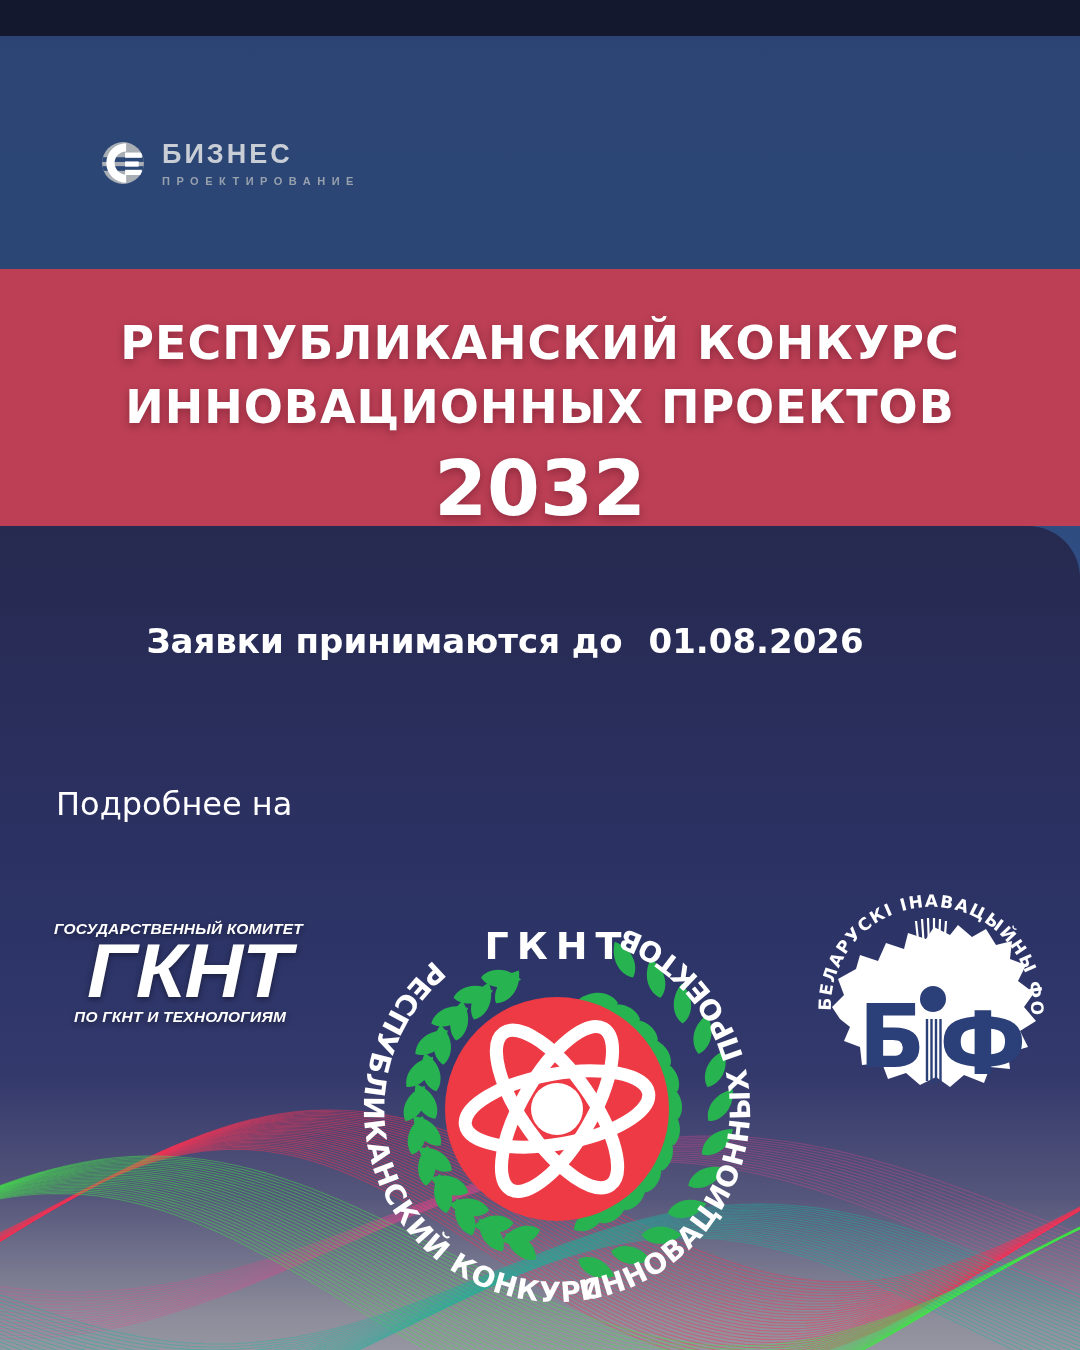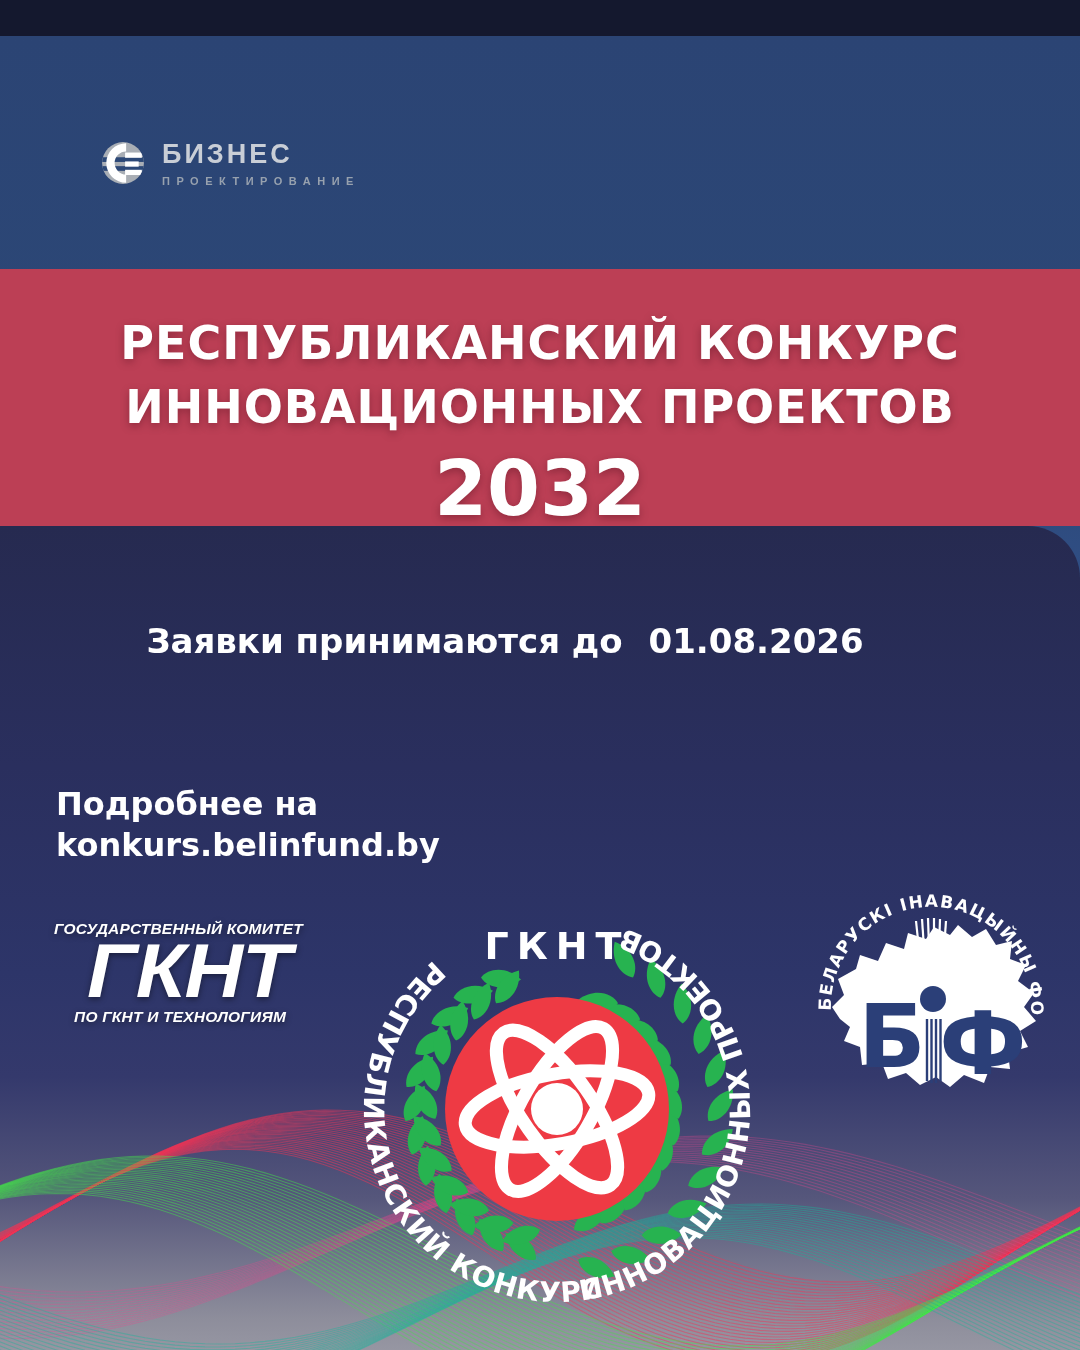--- a/index.html
+++ b/index.html
@@ -29,21 +29,21 @@
     position:absolute;left:0;top:490px;width:1080px;height:860px;
     border-top-right-radius:52px;
     background:linear-gradient(180deg,#262a50 0%,#2a2f5e 28%,#2d3569 52%,#34396c 64%,
       #55567b 78%,#8d8d9b 92%,#a0a0aa 100%);
     overflow:hidden;
   }
   .deadline{position:absolute;left:0;top:95px;width:1010px;text-align:center;
     font-family:"DejaVu Sans",sans-serif;font-size:34px;font-weight:bold;}
   .deadline .date{margin-left:14px;}
   .details{position:absolute;left:56px;top:258px;
-    font-family:"DejaVu Sans",sans-serif;font-size:32px;font-weight:bold;line-height:41px;}
+    font-family:"DejaVu Sans",sans-serif;font-size:32px;font-weight:normal;line-height:41px;}
   .details .url{cursor:pointer;}
   
   .gknt{position:absolute;left:54px;top:394px;width:232px;text-align:right;
     text-shadow:0 2px 6px rgba(0,0,0,.45);font-style:italic;}
   .gknt .small{font-size:15.5px;font-weight:bold;letter-spacing:.2px;white-space:nowrap;}
   .gknt .abbr{font-size:78px;font-weight:bold;letter-spacing:-1px;line-height:66px;
     transform:scale(1.04,.98);}
   .gknt .small.bottom{margin-top:4px;}
   .emblem{position:absolute;left:337px;top:355px;width:440px;height:450px;}
   .bif{position:absolute;left:800px;top:343px;width:262px;height:245px;}
@@ -86,21 +86,20 @@
 
   <div class="panel">
 
     <div class="deadline">
       <span>Заявки принимаются до</span>
       <span class="date">01.08.2026</span>
     </div>
 
     <div class="details">
       <div>Подробнее на</div>
-      <div class="url">konkurs.belinfund.by</div>
     </div>
 
     <svg class="waves" viewBox="0 0 1080 340">
         <polyline points="-20,196.0 -5,189.1 10,181.9 25,174.5 40,166.9 55,159.1 70,151.2 85,143.3 100,135.5 115,127.8 130,120.3 145,113.0 160,106.1 175,99.5 190,93.4 205,87.7 220,82.5 235,77.9 250,73.9 265,70.6 280,67.9 295,65.9 310,64.6 325,64.0 340,64.2 355,65.0 370,66.6 385,68.9 400,71.9 415,75.5 430,79.7 445,84.6 460,89.9 475,95.8 490,102.2 505,108.9 520,116.0 535,123.4 550,130.9 565,138.7 580,146.5 595,154.4 610,162.3 625,170.0 640,177.6 655,184.9 670,192.0 685,198.6 700,204.9 715,210.8 730,216.1 745,220.8 760,225.0 775,228.5 790,231.4 805,233.6 820,235.1 835,235.9 850,235.9 865,235.3 880,233.9 895,231.8 910,229.0 925,225.6 940,221.5 955,216.9 970,211.7 985,205.9 1000,199.7 1015,193.1 1030,186.1 1045,178.8 1060,171.2 1075,163.5 1090,155.7" fill="none" stroke="#f03557" stroke-width="1.1" opacity="0.5"></polyline>
         <polyline points="-20,196.9 -5,189.9 10,182.6 25,175.1 40,167.3 55,159.5 70,151.5 85,143.6 100,135.7 115,128.0 130,120.5 145,113.2 160,106.3 175,99.8 190,93.7 205,88.0 220,83.0 235,78.4 250,74.6 265,71.3 280,68.8 295,66.9 310,65.8 325,65.4 340,65.7 355,66.7 370,68.4 385,70.9 400,74.0 415,77.8 430,82.2 445,87.2 460,92.7 475,98.8 490,105.3 505,112.1 520,119.4 535,126.8 550,134.5 565,142.4 580,150.3 595,158.2 610,166.1 625,173.9 640,181.5 655,188.8 670,195.9 685,202.5 700,208.8 715,214.5 730,219.8 745,224.4 760,228.5 775,231.9 790,234.7 805,236.7 820,238.1 835,238.7 850,238.6 865,237.8 880,236.2 895,234.0 910,231.0 925,227.4 940,223.2 955,218.4 970,213.0 985,207.1 1000,200.7 1015,194.0 1030,186.8 1045,179.4 1060,171.8 1075,164.0 1090,156.1" fill="none" stroke="#f03557" stroke-width="1.1" opacity="0.5"></polyline>
         <polyline points="-20,197.8 -5,190.7 10,183.3 25,175.6 40,167.8 55,159.8 70,151.8 85,143.8 100,135.9 115,128.2 130,120.7 145,113.4 160,106.5 175,100.0 190,93.9 205,88.4 220,83.4 235,79.0 250,75.2 265,72.1 280,69.7 295,68.0 310,67.0 325,66.7 340,67.2 355,68.4 370,70.3 385,72.9 400,76.2 415,80.2 430,84.8 445,89.9 460,95.6 475,101.8 490,108.4 505,115.4 520,122.8 535,130.4 550,138.2 565,146.1 580,154.1 595,162.1 610,170.0 625,177.8 640,185.4 655,192.7 670,199.8 685,206.4 700,212.6 715,218.3 730,223.4 745,228.0 760,232.0 775,235.3 790,237.9 805,239.8 820,241.0 835,241.5 850,241.2 865,240.2 880,238.5 895,236.1 910,233.0 925,229.2 940,224.8 955,219.8 970,214.3 985,208.2 1000,201.7 1015,194.8 1030,187.6 1045,180.0 1060,172.3 1075,164.4 1090,156.4" fill="none" stroke="#f03557" stroke-width="1.1" opacity="0.5"></polyline>
         <polyline points="-20,198.7 -5,191.4 10,183.9 25,176.1 40,168.2 55,160.2 70,152.1 85,144.1 100,136.1 115,128.4 130,120.8 145,113.6 160,106.7 175,100.2 190,94.3 205,88.8 220,83.9 235,79.6 250,75.9 265,72.9 280,70.6 295,69.0 310,68.2 325,68.1 340,68.7 355,70.1 370,72.2 385,75.0 400,78.5 415,82.6 430,87.3 445,92.7 460,98.5 475,104.8 490,111.6 505,118.8 520,126.2 535,133.9 550,141.8 565,149.8 580,157.9 595,165.9 610,173.9 625,181.7 640,189.3 655,196.7 670,203.7 685,210.3 700,216.4 715,222.0 730,227.1 745,231.6 760,235.4 775,238.6 790,241.1 805,242.9 820,243.9 835,244.2 850,243.8 865,242.7 880,240.8 895,238.2 910,234.9 925,231.0 940,226.4 955,221.2 970,215.5 985,209.3 1000,202.7 1015,195.6 1030,188.2 1045,180.6 1060,172.8 1075,164.8 1090,156.7" fill="none" stroke="#f03557" stroke-width="1.1" opacity="0.5"></polyline>
         <polyline points="-20,199.5 -5,192.1 10,184.5 25,176.6 40,168.6 55,160.5 70,152.3 85,144.3 100,136.3 115,128.5 130,121.0 145,113.8 160,106.9 175,100.5 190,94.6 205,89.2 220,84.3 235,80.1 250,76.6 265,73.7 280,71.6 295,70.2 310,69.5 325,69.5 340,70.3 355,71.9 370,74.1 385,77.1 400,80.7 415,85.0 430,90.0 445,95.4 460,101.5 475,107.9 490,114.9 505,122.1 520,129.7 535,137.5 550,145.5 565,153.6 580,161.7 595,169.8 610,177.8 625,185.7 640,193.3 655,200.6 670,207.6 685,214.1 700,220.2 715,225.8 730,230.7 745,235.1 760,238.9 775,241.9 790,244.3 805,245.9 820,246.8 835,247.0 850,246.4 865,245.0 880,243.0 895,240.2 910,236.8 925,232.6 940,227.9 955,222.6 970,216.7 985,210.4 1000,203.6 1015,196.4 1030,188.9 1045,181.1 1060,173.2 1075,165.1 1090,157.0" fill="none" stroke="#f03557" stroke-width="1.1" opacity="0.5"></polyline>
         <polyline points="-20,200.3 -5,192.8 10,185.0 25,177.1 40,168.9 55,160.8 70,152.6 85,144.4 100,136.4 115,128.6 130,121.1 145,113.9 160,107.1 175,100.7 190,94.9 205,89.6 220,84.8 235,80.7 250,77.3 265,74.6 280,72.6 295,71.3 310,70.8 325,71.0 340,72.0 355,73.7 370,76.1 385,79.3 400,83.1 415,87.5 430,92.6 445,98.3 460,104.4 475,111.1 490,118.1 505,125.5 520,133.2 535,141.2 550,149.2 565,157.4 580,165.6 595,173.8 610,181.8 625,189.7 640,197.3 655,204.6 670,211.5 685,218.0 700,224.0 715,229.5 730,234.4 745,238.7 760,242.3 775,245.2 790,247.4 805,248.9 820,249.7 835,249.7 850,248.9 865,247.4 880,245.2 895,242.2 910,238.6 925,234.3 940,229.4 955,223.9 970,217.9 985,211.4 1000,204.4 1015,197.1 1030,189.5 1045,181.6 1060,173.6 1075,165.4 1090,157.2" fill="none" stroke="#f03557" stroke-width="1.1" opacity="0.5"></polyline>
         <polyline points="-20,201.0 -5,193.4 10,185.5 25,177.5 40,169.3 55,161.0 70,152.8 85,144.6 100,136.6 115,128.8 130,121.2 145,114.1 160,107.3 175,101.0 190,95.2 205,90.0 220,85.3 235,81.4 250,78.0 265,75.5 280,73.6 295,72.5 310,72.1 325,72.5 340,73.6 355,75.5 370,78.1 385,81.5 400,85.5 415,90.1 430,95.3 445,101.2 460,107.5 475,114.3 490,121.5 505,129.0 520,136.8 535,144.8 550,153.0 565,161.2 580,169.5 595,177.7 610,185.8 625,193.6 640,201.2 655,208.5 670,215.4 685,221.9 700,227.8 715,233.2 730,238.0 745,242.2 760,245.7 775,248.5 790,250.6 805,251.9 820,252.5 835,252.3 850,251.4 865,249.7 880,247.3 895,244.2 910,240.4 925,235.9 940,230.8 955,225.2 970,219.0 985,212.3 1000,205.2 1015,197.8 1030,190.1 1045,182.1 1060,174.0 1075,165.7 1090,157.5" fill="none" stroke="#f03557" stroke-width="1.1" opacity="0.5"></polyline>

